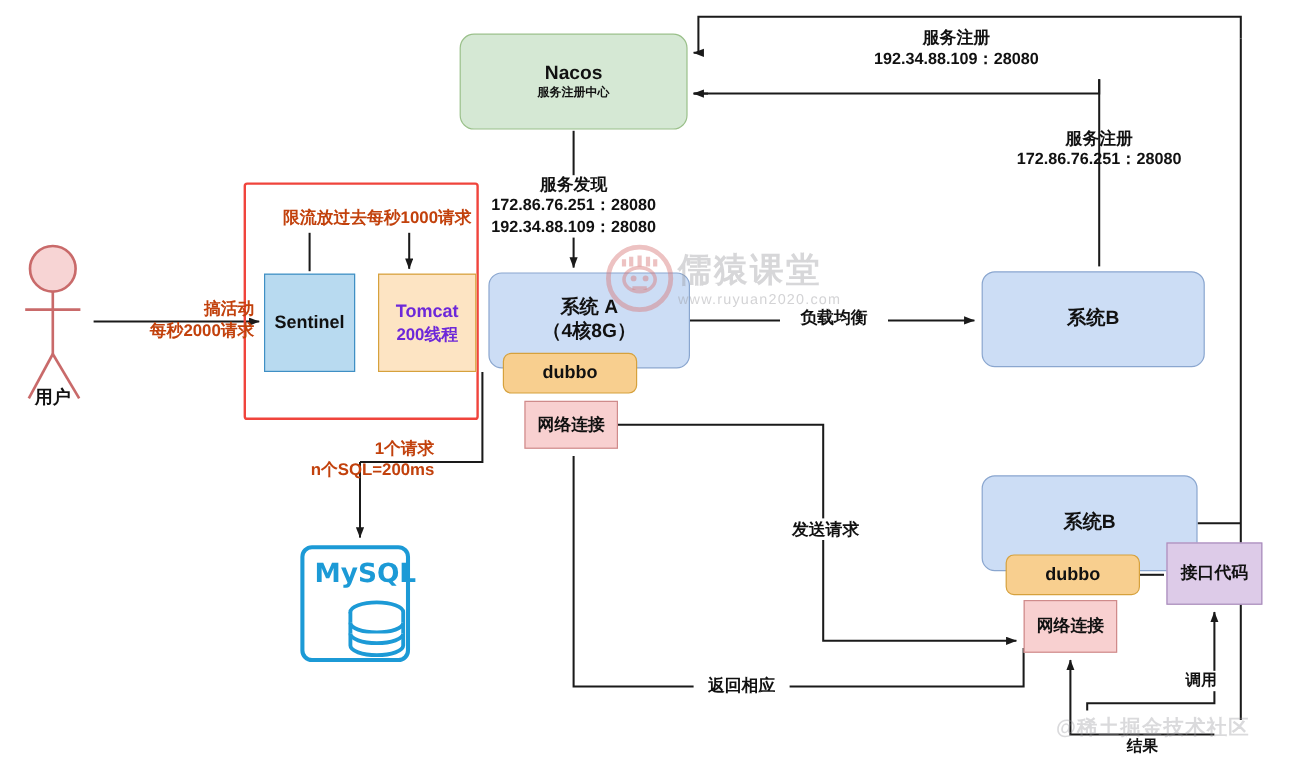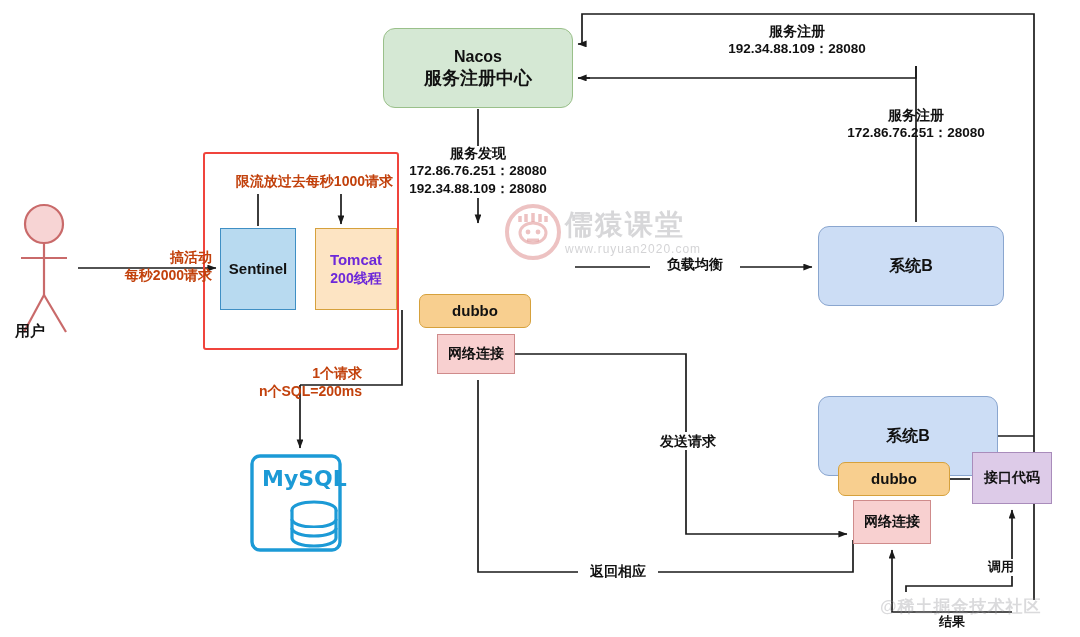--- a/index.html
+++ b/index.html
@@ -23,21 +23,21 @@
     font-weight: bold;
     line-height: 1.25;
   }
 
   
   .n-nacos {
     left: 383px; top: 28px; width: 190px; height: 80px;
     background: #d5e8d4; border: 1.6px solid #9ac08a; border-radius: 12px;
     color: #111; font-size: 16px;
   }
-  .n-nacos .l2 { font-size: 18px; }
+  .n-nacos .l2 { font-size: 10px; }
 
   
   .n-sentinel {
     left: 220px; top: 228px; width: 76px; height: 82px;
     background: #b8daf0; border: 1.5px solid #3f8fc4;
     color: #111; font-size: 15px;
   }
   
   .n-tomcat {
     left: 315px; top: 228px; width: 82px; height: 82px;
@@ -109,21 +109,21 @@
     color: #111;
     white-space: nowrap;
     line-height: 1.3;
     text-align: center;
   }
   .lbl.red { color: #c2410c; text-align: right; }
   .lbl.cn14 { font-size: 14px; }
   .lbl.cn13 { font-size: 13px; }
 
   .userlabel {
-    position: absolute; left: 0; top: 322px; width: 60px;
+    position: absolute; left: 14px; top: 322px; width: 60px;
     font-size: 15px; font-weight: bold; color: #111; text-align: center;
   }
 
   
   .mysql-wrap { position: absolute; left: 248px; top: 452px; width: 96px; height: 102px; }
   .mysql-text {
     position: absolute; left: 14px; top: 14px;
     color: #1c9ad6; font-size: 22px; font-weight: bold;
     font-family: "DejaVu Sans", sans-serif;
   }
@@ -221,20 +221,24 @@
 
   <div class="node n-sentinel">
     <div>Sentinel</div>
   </div>
 
   <div class="node n-tomcat">
     <div class="l1">Tomcat</div>
     <div class="l2">200线程</div>
   </div>
 
+  <div class="node n-sysA">
+    <div class="l1">系统 A</div>
+    <div class="l2">（4核8G）</div>
+  </div>
 
   <div class="node n-dubboA">
     <div>dubbo</div>
   </div>
 
   <div class="node n-netA">
     <div>网络连接</div>
   </div>
 
   <div class="node n-sysB1">

